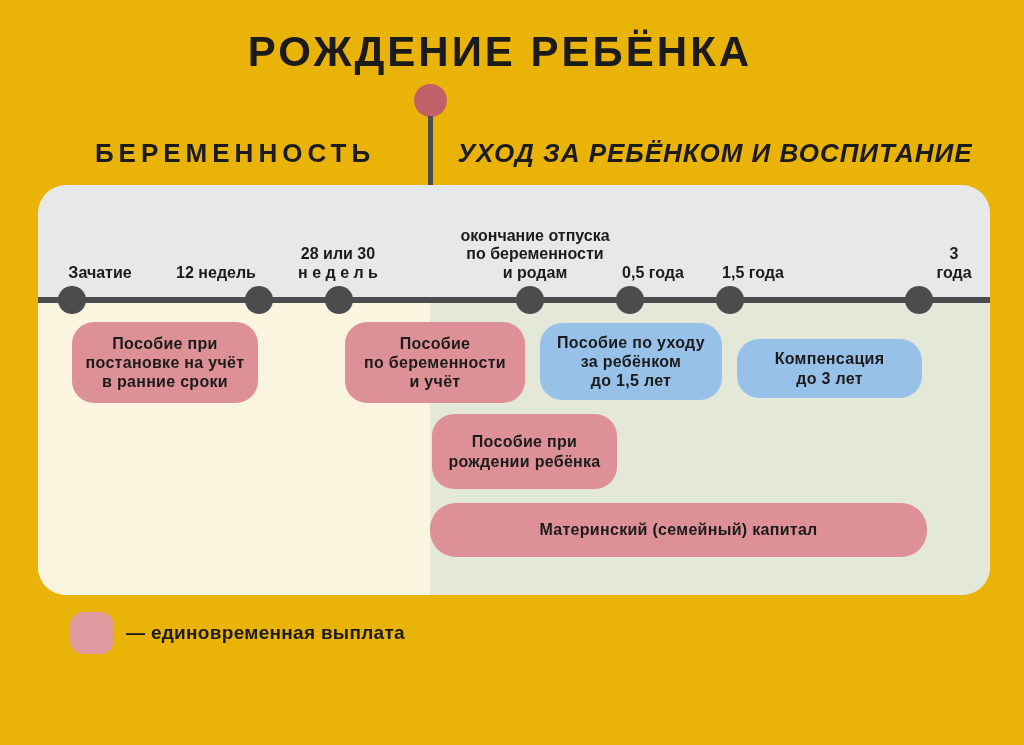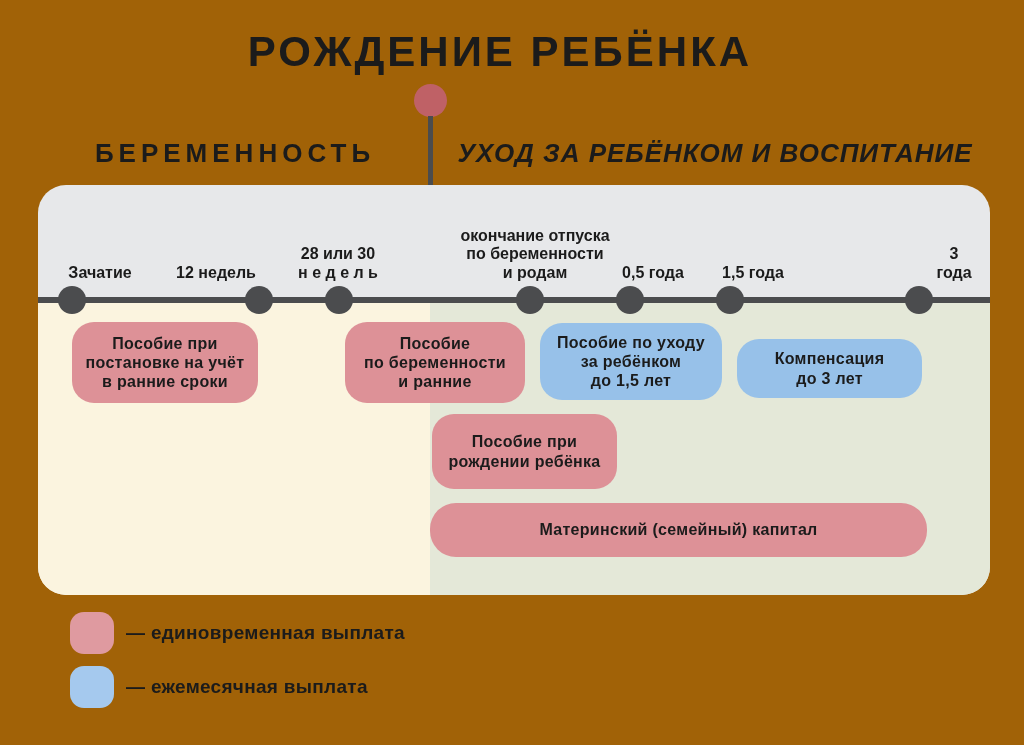--- a/index.html
+++ b/index.html
@@ -1,17 +1,17 @@
 <!DOCTYPE html>
 <html><head>
 <meta charset="utf-8">
 <style>
   html,body { margin:0; padding:0; background:#ffffff; }
   .page {
-    position:relative; width:1024px; height:745px; background:#a16207;
+    position:relative; width:1024px; height:745px; background:#eab308;
     font-family:"Liberation Sans","DejaVu Sans",sans-serif; color:#1b1b1b;
     overflow:hidden;
   }
   .pre { white-space:pre-line; }
 
   .title {
     position:absolute; left:0; top:28px; width:1000px; text-align:center;
     font-size:42px; font-weight:800; letter-spacing:3px; color:#1b1b1b;
   }
 
@@ -109,33 +109,29 @@
 и родам</div>
     <div class="tick-label pre" style="left:615px;">0,5 года</div>
     <div class="tick-label pre" style="left:715px;">1,5 года</div>
     <div class="tick-label pre" style="left:904px;margin-left:12px;">3 года</div>
 
     <div class="benefit one-time pre" style="left:34px; top:137px; width:186px; height:81px;">Пособие при
 постановке на учёт
 в ранние сроки</div>
     <div class="benefit one-time pre" style="left:307px; top:137px; width:180px; height:81px;">Пособие
 по беременности
-и ранние</div>
+и учёт</div>
     <div class="benefit monthly pre" style="left:502px; top:138px; width:182px; height:77px;">Пособие по уходу
 за ребёнком
 до 1,5 лет</div>
     <div class="benefit monthly pre" style="left:699px; top:154px; width:185px; height:59px;">Компенсация
 до 3 лет</div>
     <div class="benefit one-time pre" style="left:394px; top:229px; width:185px; height:75px;">Пособие при
 рождении ребёнка</div>
     <div class="benefit one-time pre" style="left:392px; top:318px; width:497px; height:54px; border-radius:26px;">Материнский (семейный) капитал</div>
   </div>
 
   <div class="legend-row" style="top:612px;">
     <div class="legend-swatch one-time"></div>
     <div class="legend-label">— единовременная выплата</div>
   </div>
-  <div class="legend-row" style="top:666px;">
-    <div class="legend-swatch monthly"></div>
-    <div class="legend-label">— ежемесячная выплата</div>
-  </div>
 
 </div>
 
 </body></html>

